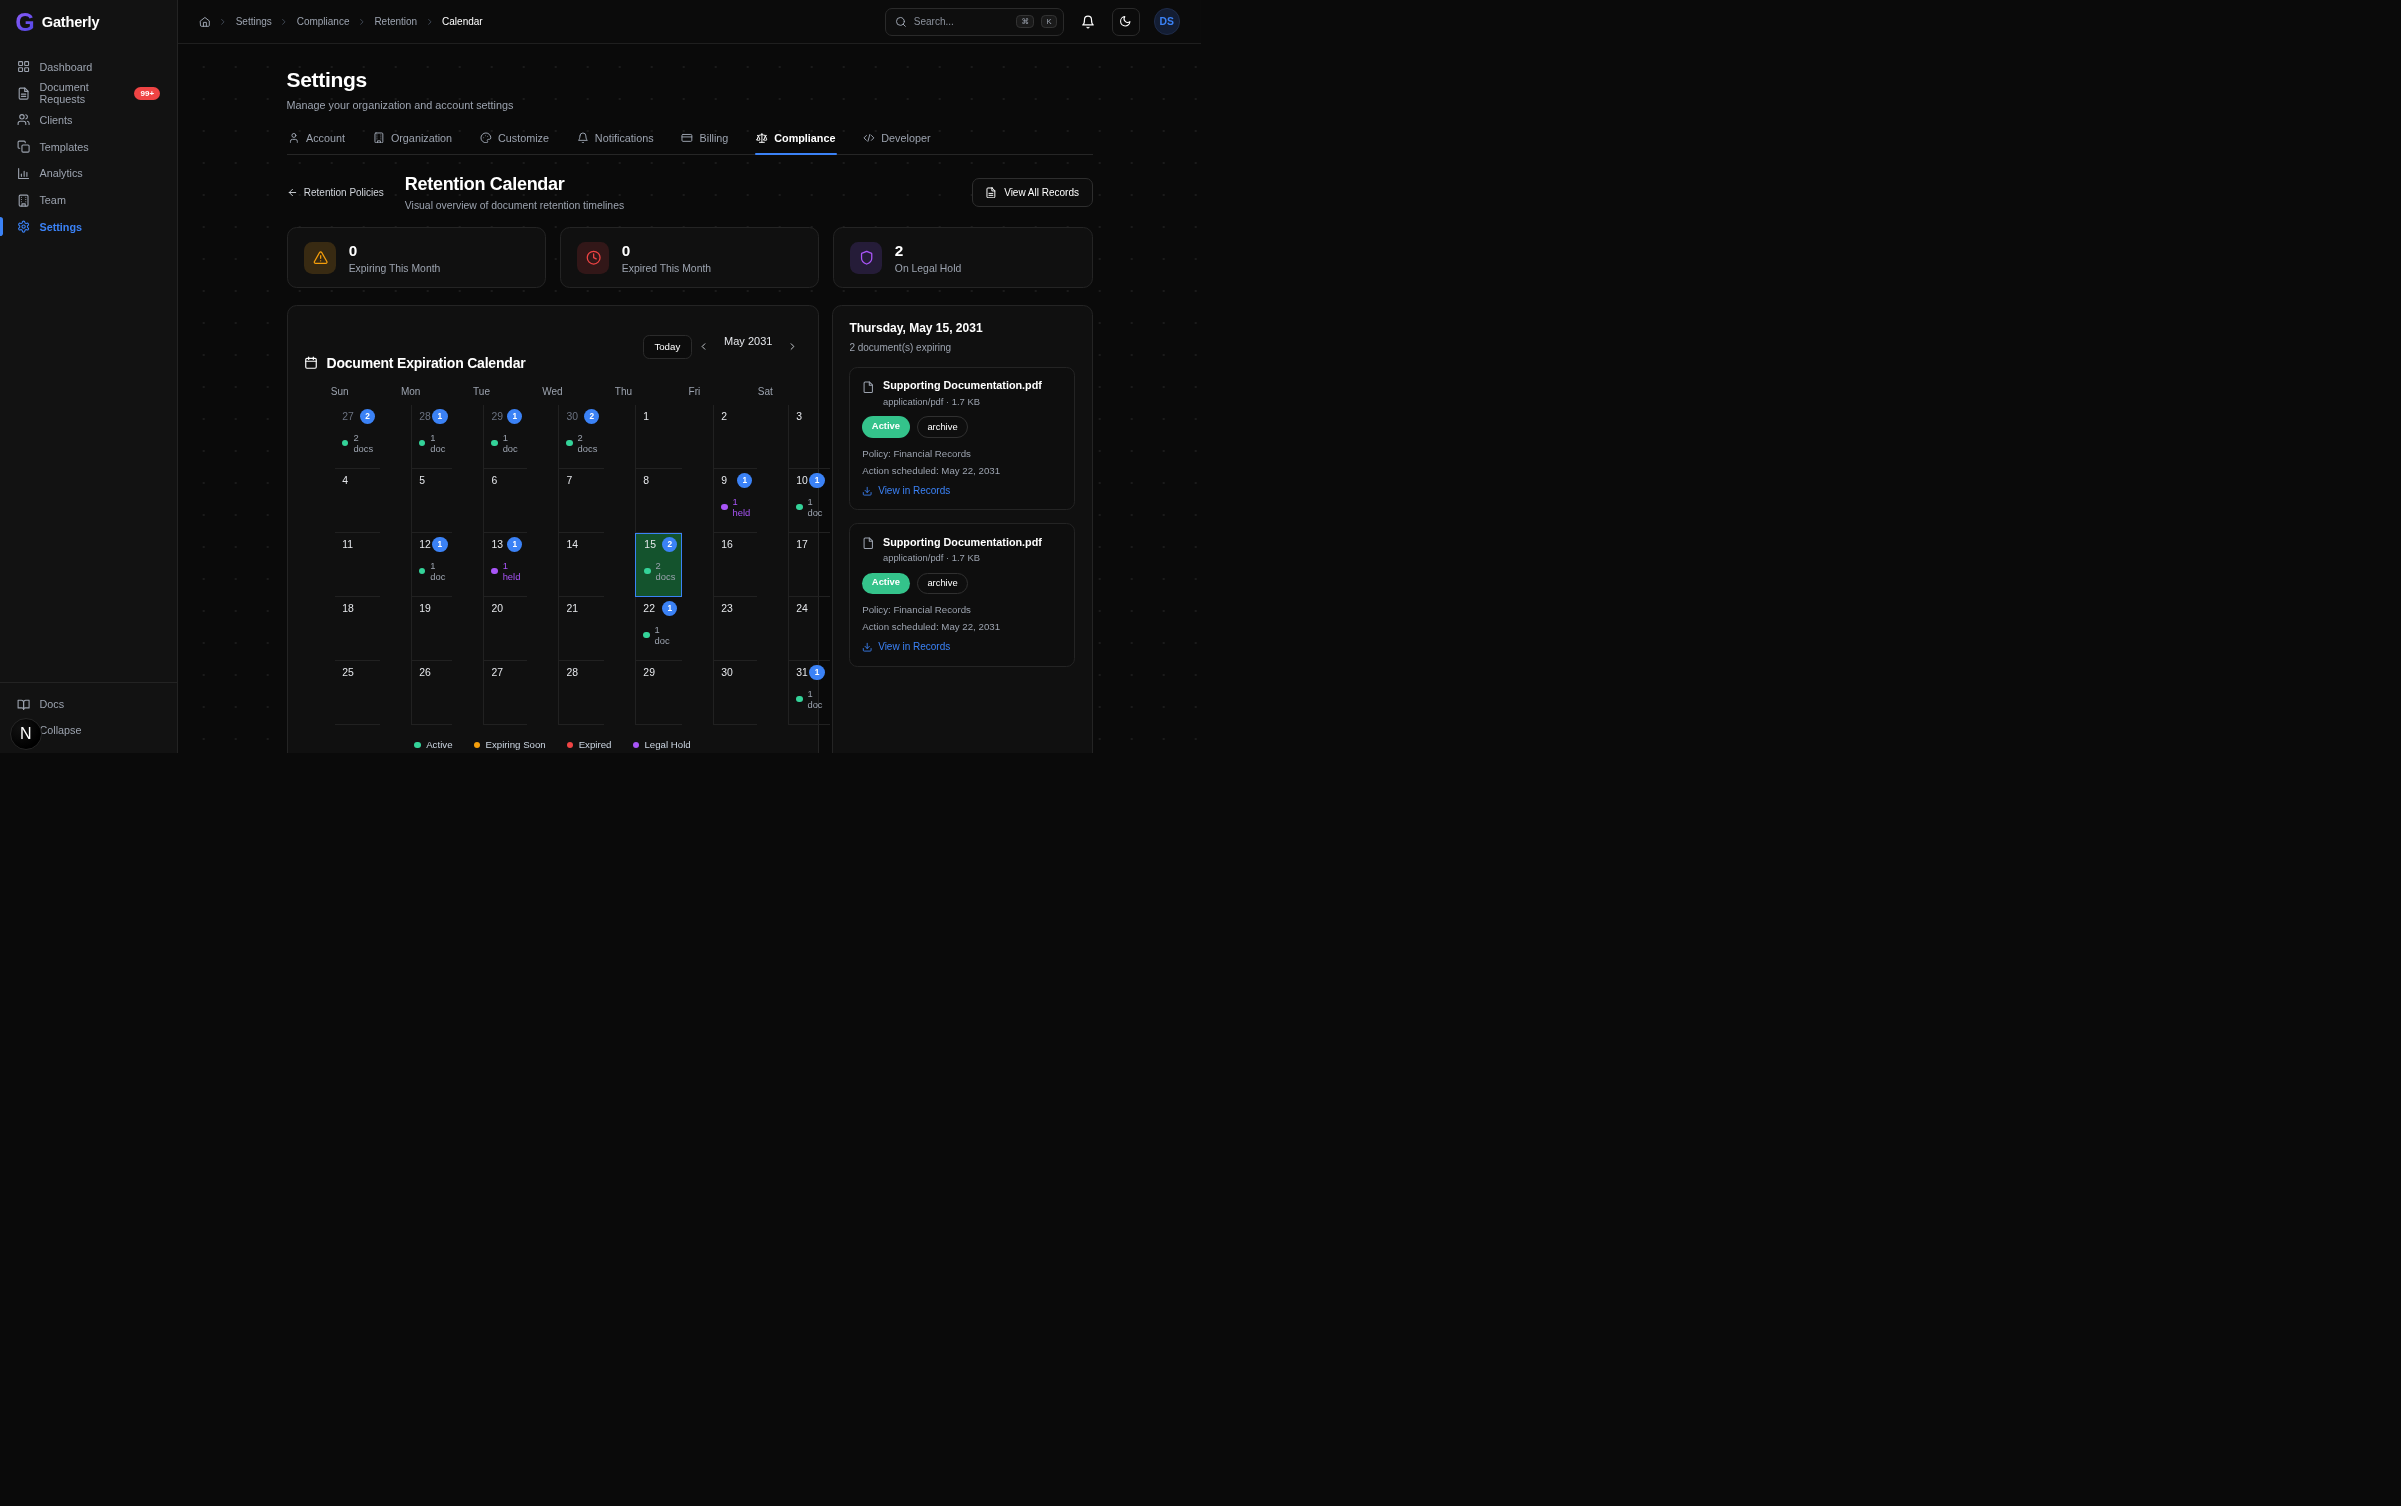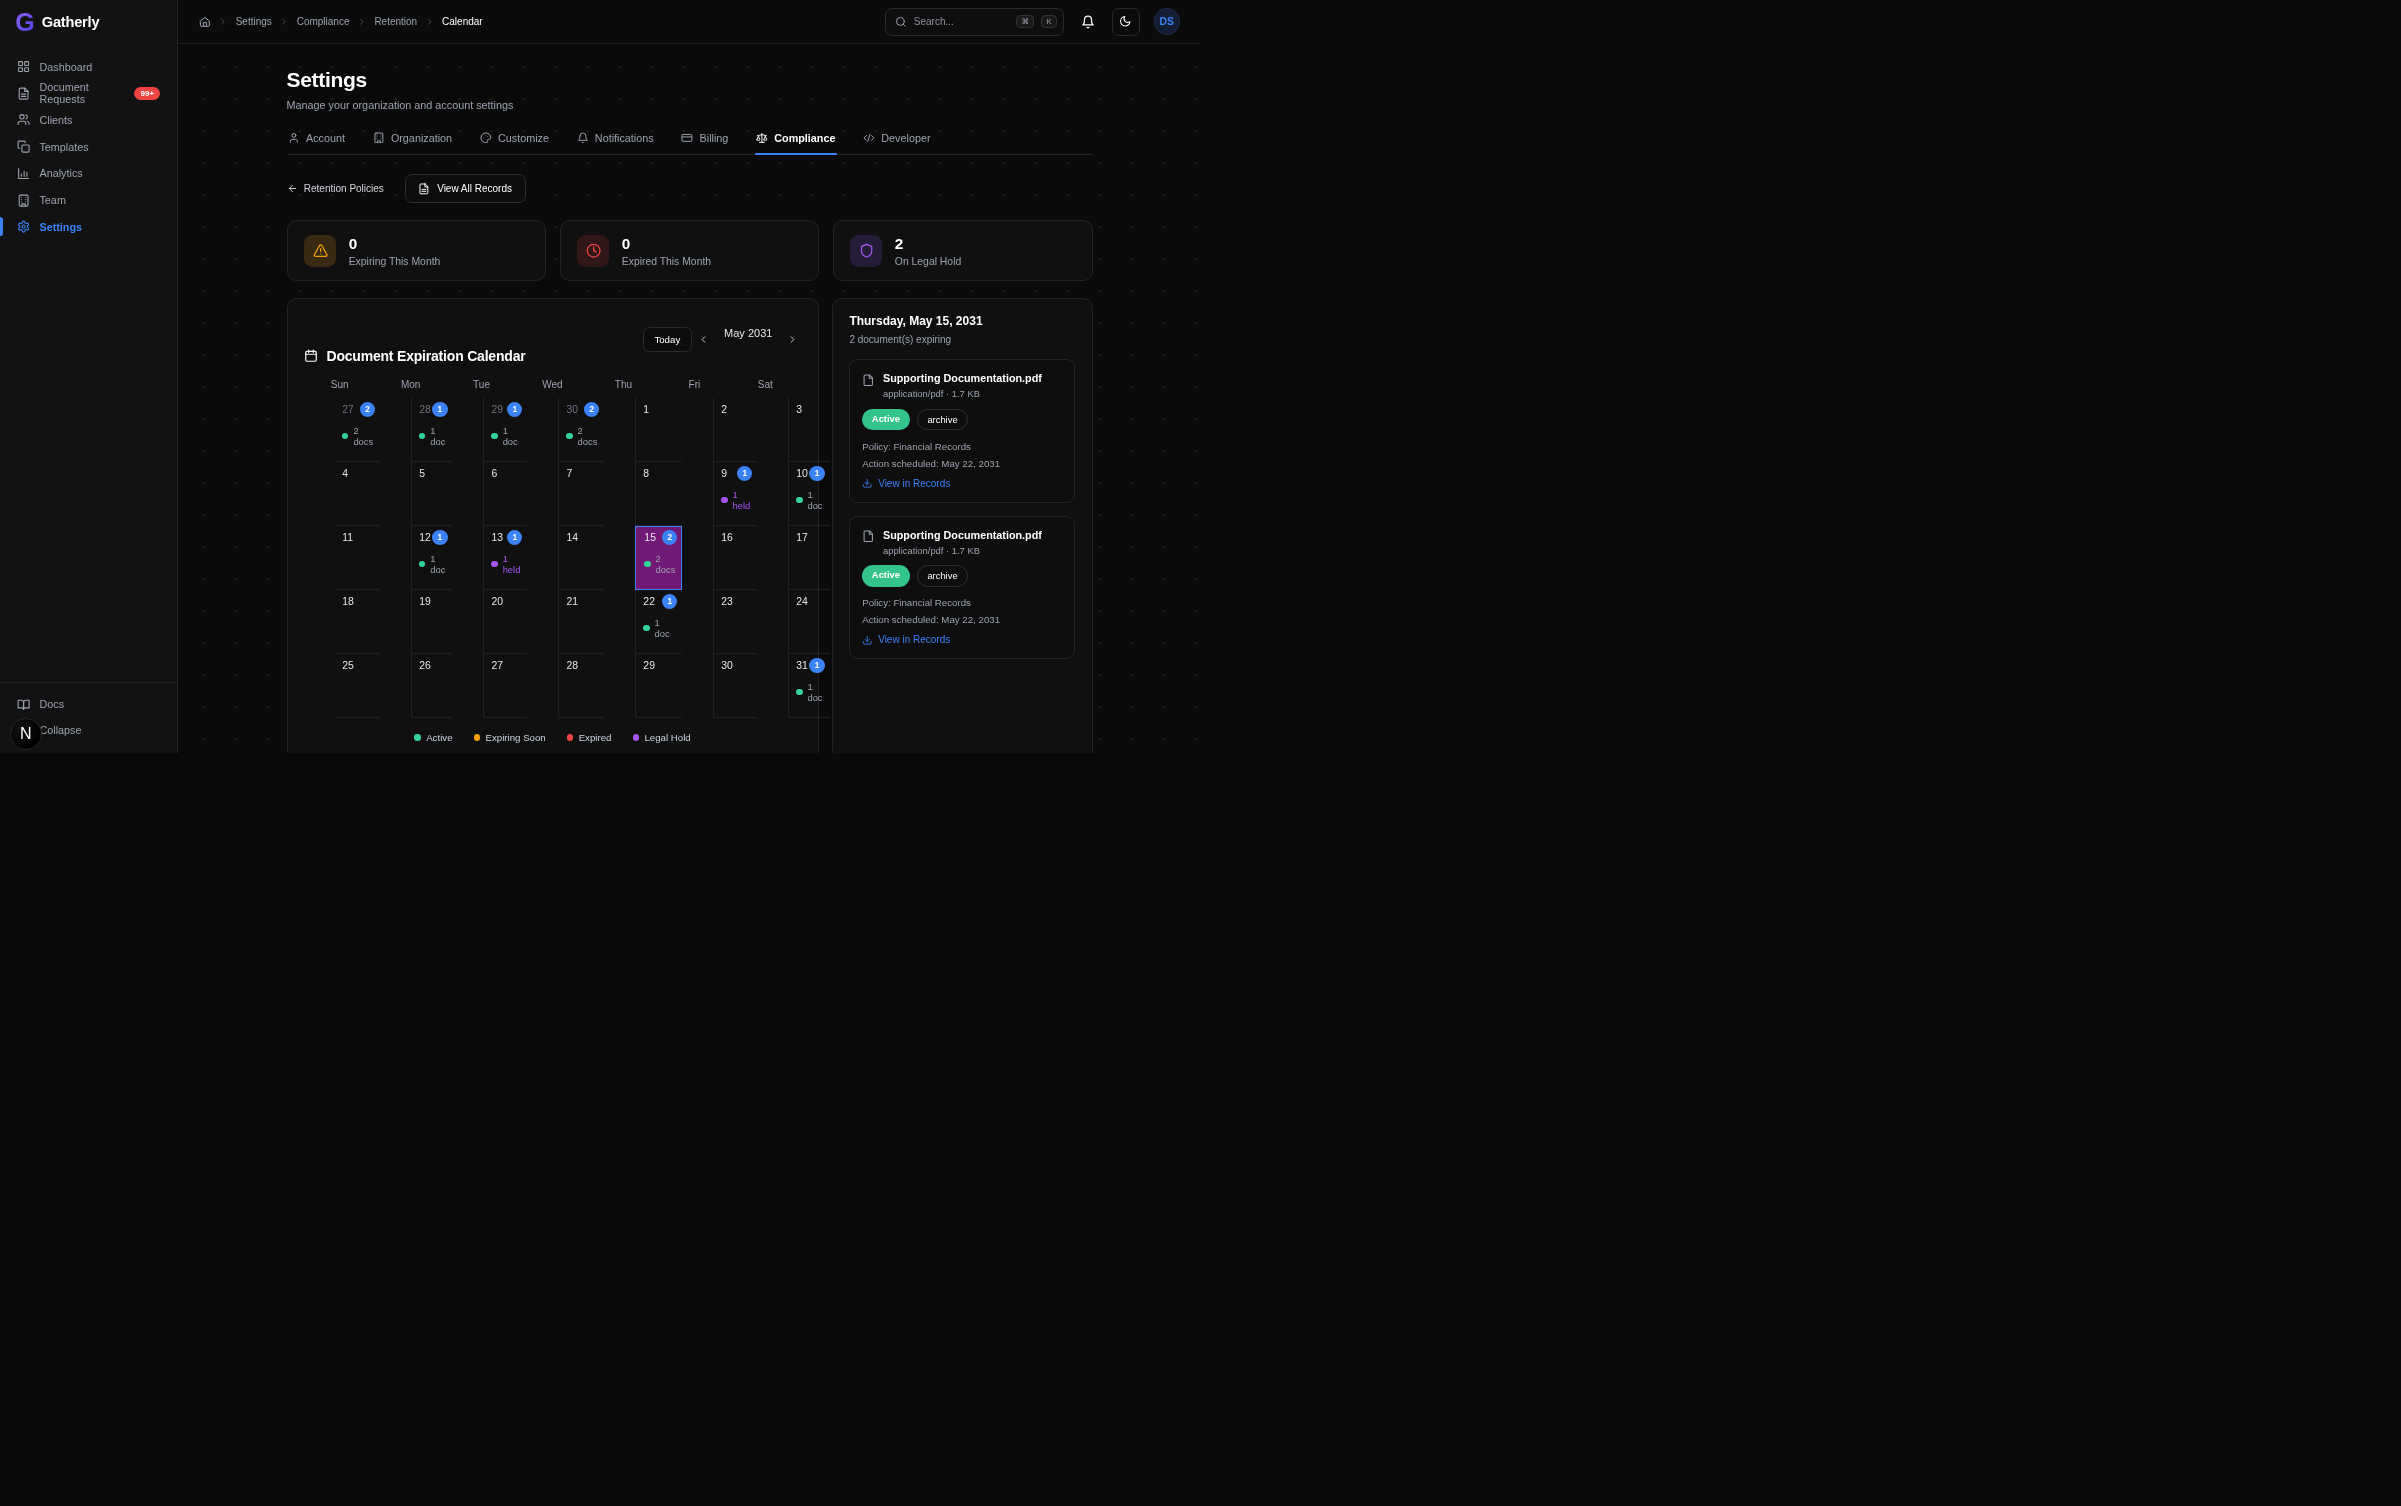--- a/index.html
+++ b/index.html
@@ -111,21 +111,21 @@
   .nav-arrow svg { width:11px; height:11px; }
   .month-label { font-size:11px; color:#e5e7eb; min-width:64px; text-align:center; }
 
   .weekdays { display:grid; grid-template-columns:repeat(7,1fr); margin-top:15.3px; padding-bottom:8.3px;
     color:#9ca3af; font-size:10px; text-align:center; }
   .cal-grid { display:grid; grid-template-columns:repeat(7,1fr); }
   .day-cell { height:64px; padding:5.6px 7px; position:relative; border-bottom:0.7px solid #212121; border-left:0.7px solid #212121;margin-left:31px; }
   .day-cell:nth-child(7n+1) { border-left:none; }
   .day-num { font-size:10.4px; color:#e5e7eb; }
   .day-cell.outside .day-num { color:#6b7280; }
-  .day-cell.selected { background:#701a75; outline:1.4px solid #3b82f6; outline-offset:-1.4px; z-index:1;padding-left:8px; }
+  .day-cell.selected { background:#14532d; outline:1.4px solid #3b82f6; outline-offset:-1.4px; z-index:1;padding-left:8px; }
   .count-badge { position:absolute; top:3.5px; right:4.9px; width:15.3px; height:15.3px; border-radius:50%;
     background:#3b82f6; color:#fff; font-size:8.3px; font-weight:600;
     display:flex; align-items:center; justify-content:center; }
   .event { display:flex; align-items:center; gap:4.9px; margin-top:10.4px; font-size:9.4px; color:#9ca3af; }
   .event-dot { width:6.3px; height:6.3px; border-radius:50%; flex-shrink:0; }
   .event.hold { color:#a855f7; }
 
   .legend { display:flex; justify-content:center; gap:21px; padding-top:14px; color:#cbd5e1; font-size:9.7px; }
   .legend-item { display:flex; align-items:center; gap:5.6px; }
   .legend-dot { width:6.3px; height:6.3px; border-radius:50%; }
@@ -398,20 +398,24 @@
 
         <div class="section-header">
           <div class="back-link">
             <span>
                 <svg class="ic" viewBox="0 0 24 24">
                   <path d="M19 12H5"></path>
                   <polyline points="12 19 5 12 12 5"></polyline>
                 </svg>
               </span>
             <span>Retention Policies</span>
+          </div>
+          <div class="section-titles">
+            <h2>Retention Calendar</h2>
+            <p>Visual overview of document retention timelines</p>
           </div>
           <button class="view-all-btn">
             <span>
                 <svg class="ic" viewBox="0 0 24 24">
                   <path d="M14.5 2H6a2 2 0 0 0-2 2v16a2 2 0 0 0 2 2h12a2 2 0 0 0 2-2V7.5L14.5 2z"></path>
                   <polyline points="14 2 14 8 20 8"></polyline>
                   <line x1="8" y1="13" x2="16" y2="13"></line>
                   <line x1="8" y1="17" x2="16" y2="17"></line>
                 </svg>
               </span>

